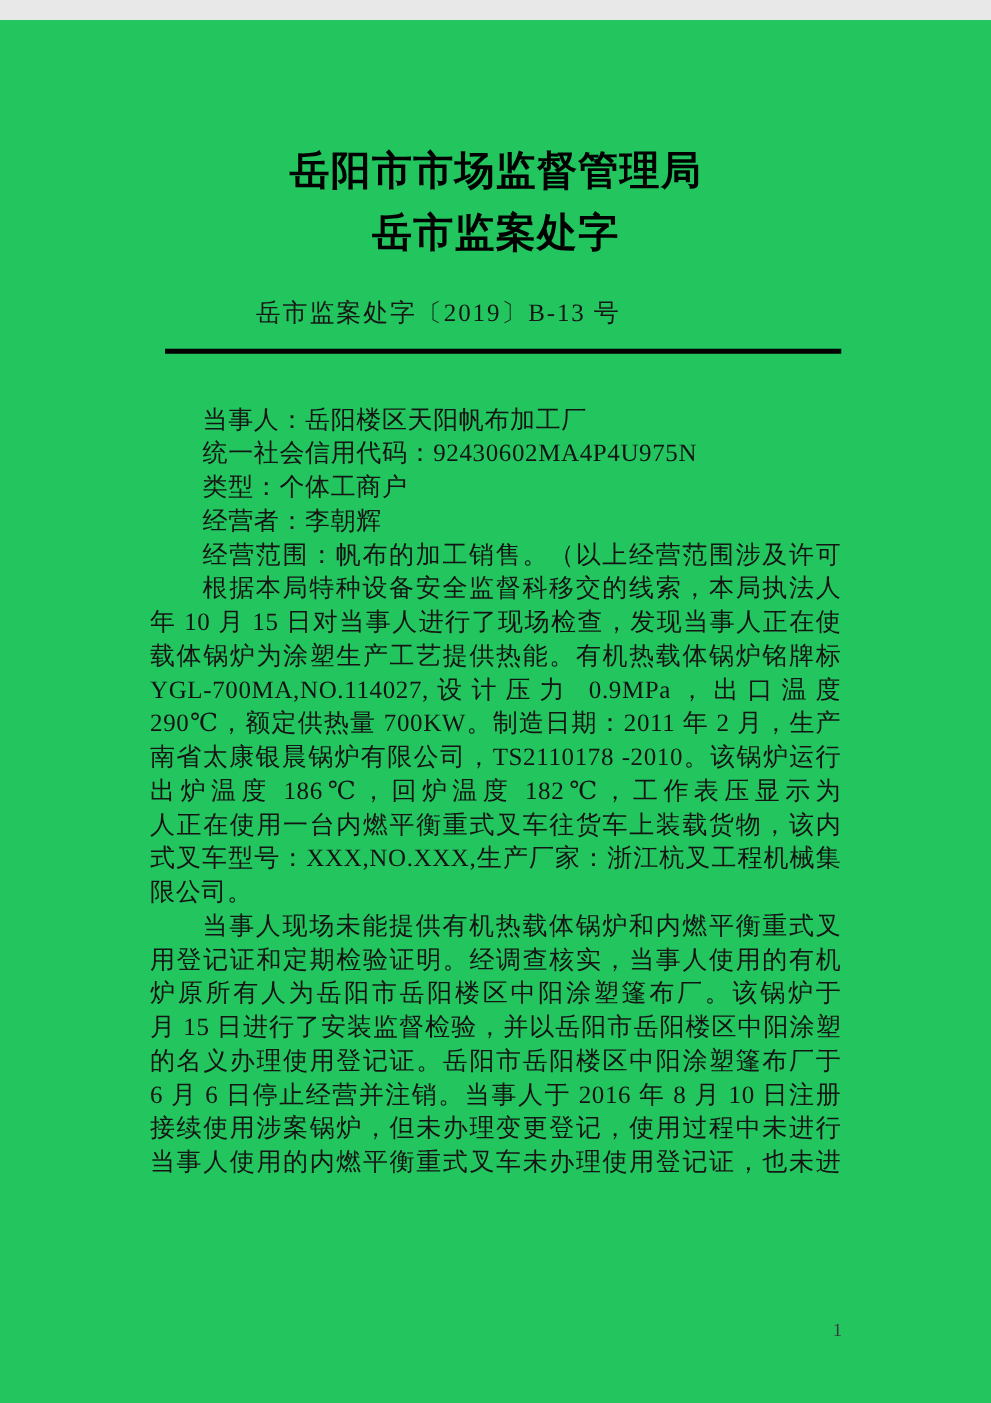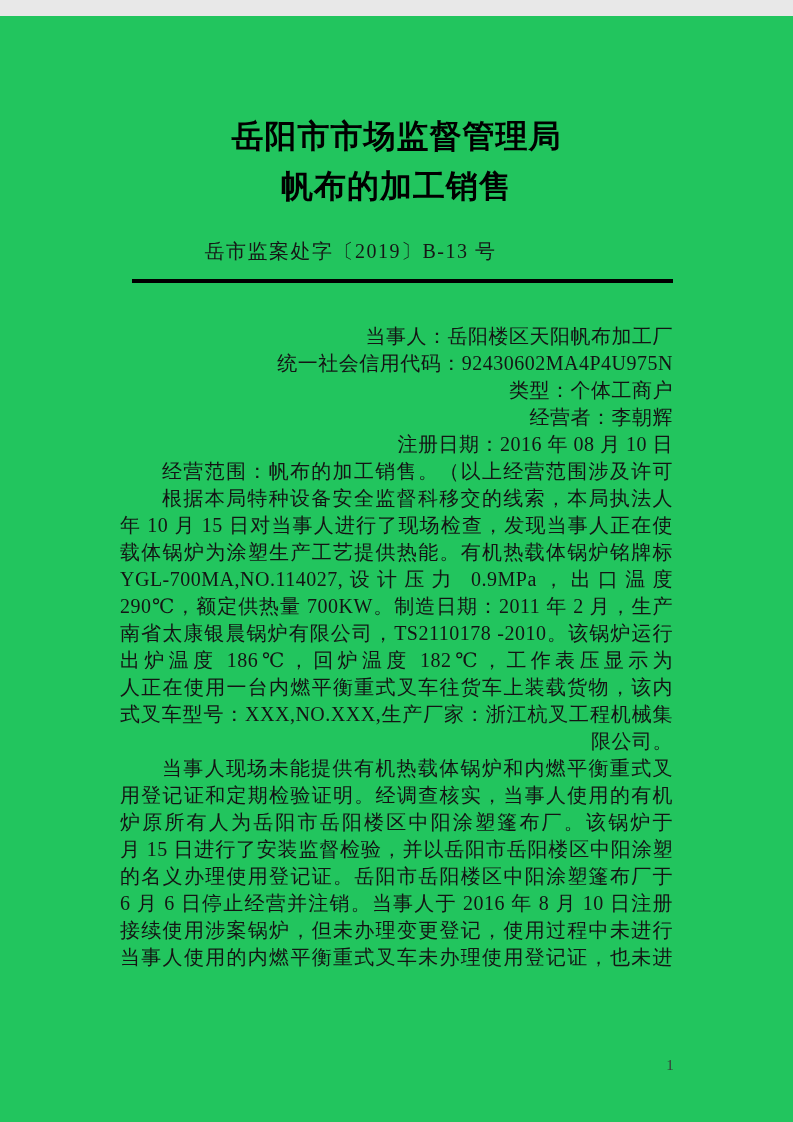--- a/index.html
+++ b/index.html
@@ -58,21 +58,21 @@
     left: 120px;
     width: 553px;
     font-size: 20px;
     line-height: 27px;
     letter-spacing: 0.5px;
     color: #141414;
   }
   .ln {
     height: 27px;
     overflow: hidden;
-    text-align: right;
+    text-align: left;
     white-space: nowrap;
   }
   .ln.just {
     text-align: justify;
     text-align-last: justify;
     white-space: normal;
   }
   .ln.ind { text-indent: 42px; }
   .page-number {
     position: absolute;
@@ -85,32 +85,31 @@
     color: #3a3a3a;
   }
 </style>
 </head>
 <body>
 
 <div class="page">
 
   <div class="title title-line1">岳阳市市场监督管理局</div>
 
-  <div class="title title-line2">帆布的加工销售</div>
+  <div class="title title-line2">岳市监案处字</div>
 
   <div class="doc-number">岳市监案处字〔2019〕B-13 号</div>
 
   <div class="rule"></div>
 
   <div class="body-block">
     <div class="ln ind">当事人：岳阳楼区天阳帆布加工厂</div>
     <div class="ln ind">统一社会信用代码：92430602MA4P4U975N</div>
     <div class="ln ind">类型：个体工商户</div>
     <div class="ln ind">经营者：李朝辉</div>
-    <div class="ln ind">注册日期：2016 年 08 月 10 日</div>
     <div class="ln ind just">经营范围：帆布的加工销售。（以上经营范围涉及许可经营项目</div>
     <div class="ln ind just">根据本局特种设备安全监督科移交的线索，本局执法人员于 2019</div>
     <div class="ln just">年 10 月 15 日对当事人进行了现场检查，发现当事人正在使用有机热</div>
     <div class="ln just">载体锅炉为涂塑生产工艺提供热能。有机热载体锅炉铭牌标注型号：</div>
     <div class="ln just">YGL-700MA,NO.114027,设计压力 0.9MPa，出口温度 320℃，回油温度</div>
     <div class="ln just">290℃，额定供热量 700KW。制造日期：2011 年 2 月，生产厂家：河</div>
     <div class="ln just">南省太康银晨锅炉有限公司，TS2110178 -2010。该锅炉运行时显示</div>
     <div class="ln just">出炉温度 186℃，回炉温度 182℃，工作表压显示为 0.36MPa；当事</div>
     <div class="ln just">人正在使用一台内燃平衡重式叉车往货车上装载货物，该内燃平衡重</div>
     <div class="ln just">式叉车型号：XXX,NO.XXX,生产厂家：浙江杭叉工程机械集团股份有</div>

